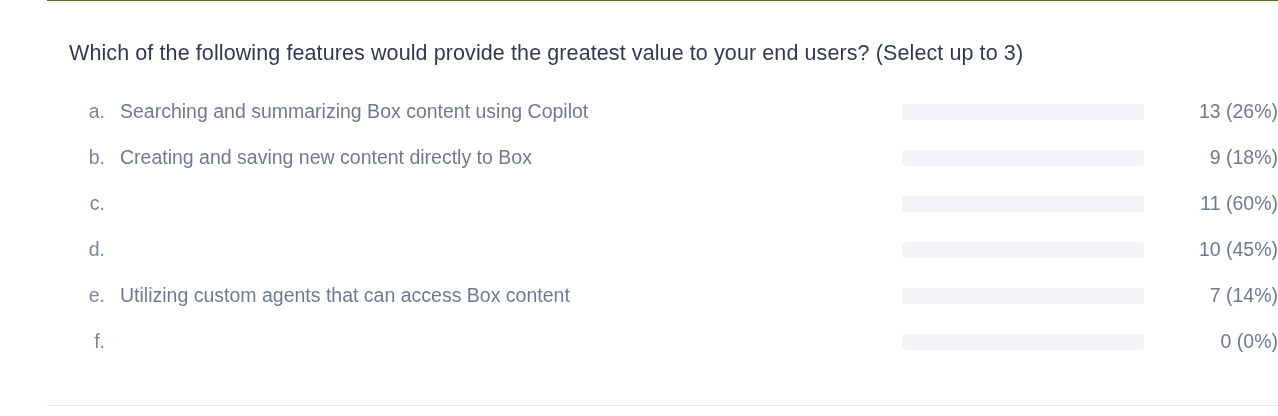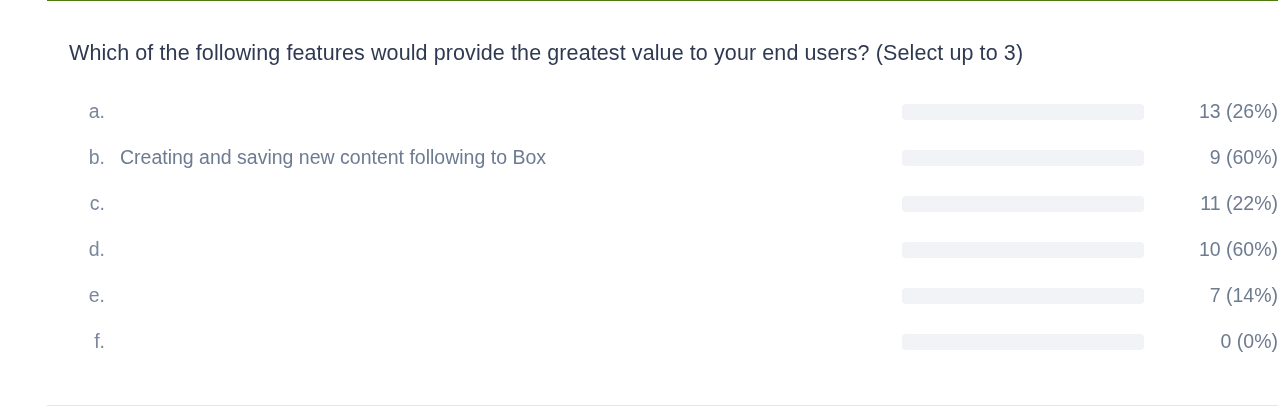--- a/index.html
+++ b/index.html
@@ -109,53 +109,55 @@
 <div class="poll-card">
 
   <div class="right-rule"></div>
 
   <div class="poll-question">Which of the following features would provide the greatest value to your end users? (Select up to 3)</div>
 
   <div class="options">
 
     <div class="option-row">
       <span class="option-letter">a.</span>
+      <span class="option-text">Searching and summarizing Box content using Copilot</span>
       <span class="bar-track" style="background: rgb(242, 243, 246);">
         <span class="bar-fill" style="width: 63px; background: rgb(30, 144, 240);"></span>
       </span>
       <span class="option-result">13 (26%)</span>
     </div>
 
     <div class="option-row">
       <span class="option-letter">b.</span>
-      <span class="option-text">Creating and saving new content following to Box</span>
+      <span class="option-text">Creating and saving new content directly to Box</span>
       <span class="bar-track" style="background: rgb(242, 243, 246);">
         <span class="bar-fill" style="width: 44px; background: rgb(237, 161, 114);"></span>
       </span>
-      <span class="option-result">9 (60%)</span>
+      <span class="option-result">9 (18%)</span>
     </div>
 
     <div class="option-row">
       <span class="option-letter">c.</span>
       <span class="bar-track" style="background: rgb(242, 243, 246);">
         <span class="bar-fill" style="width: 53px; background: rgb(14, 201, 180);"></span>
       </span>
-      <span class="option-result">11 (22%)</span>
+      <span class="option-result">11 (60%)</span>
     </div>
 
     <div class="option-row">
       <span class="option-letter">d.</span>
       <span class="bar-track" style="background: rgb(242, 243, 246);">
         <span class="bar-fill" style="width: 49px; background: rgb(152, 41, 158);"></span>
       </span>
-      <span class="option-result">10 (60%)</span>
+      <span class="option-result">10 (45%)</span>
     </div>
 
     <div class="option-row">
       <span class="option-letter">e.</span>
+      <span class="option-text">Utilizing custom agents that can access Box content</span>
       <span class="bar-track" style="background: rgb(242, 243, 246);">
         <span class="bar-fill" style="width: 34px; background: rgb(245, 192, 56);"></span>
       </span>
       <span class="option-result">7 (14%)</span>
     </div>
 
     <div class="option-row">
       <span class="option-letter">f.</span>
       <span class="bar-track" style="background: rgb(242, 243, 246);">
         <span class="bar-fill" style="width: 0px; background: rgb(242, 243, 246);"></span>

